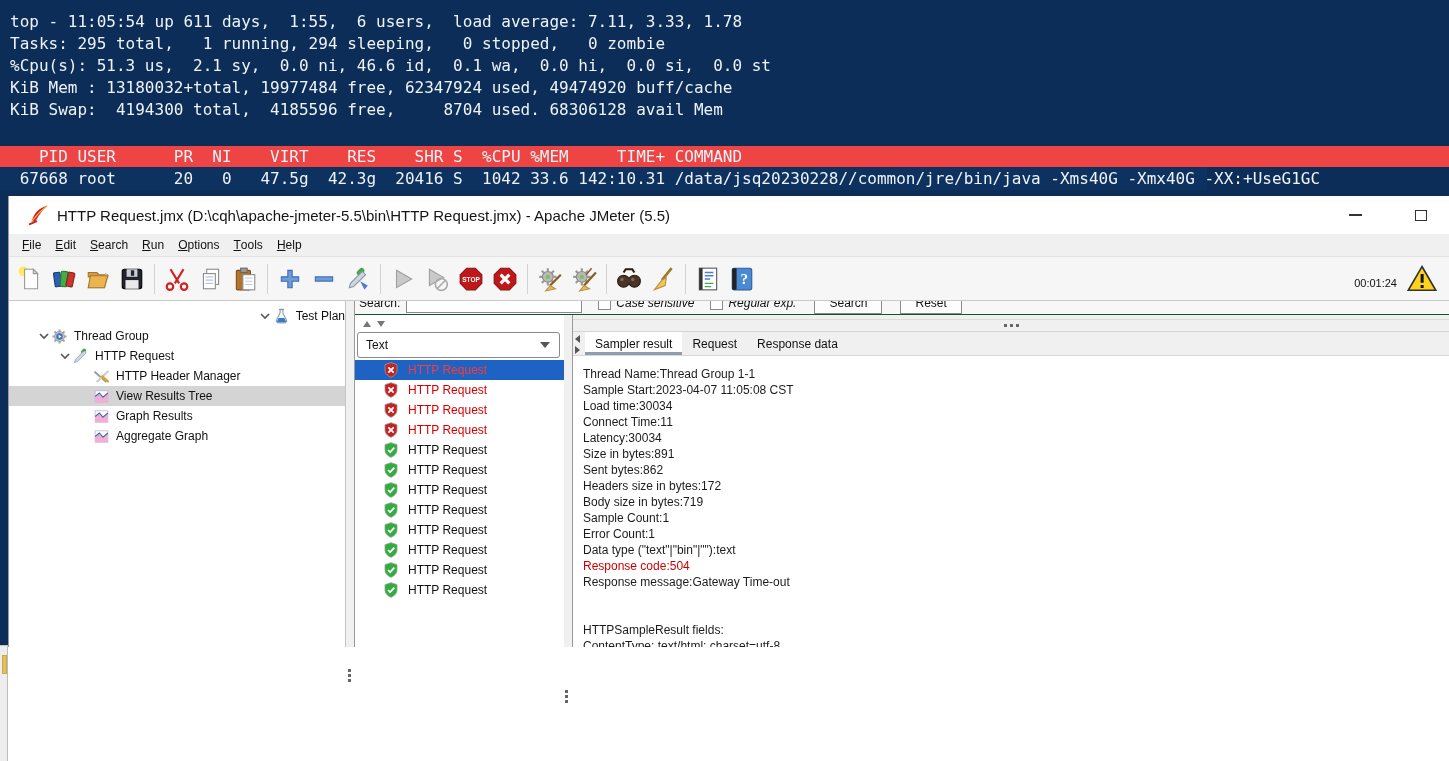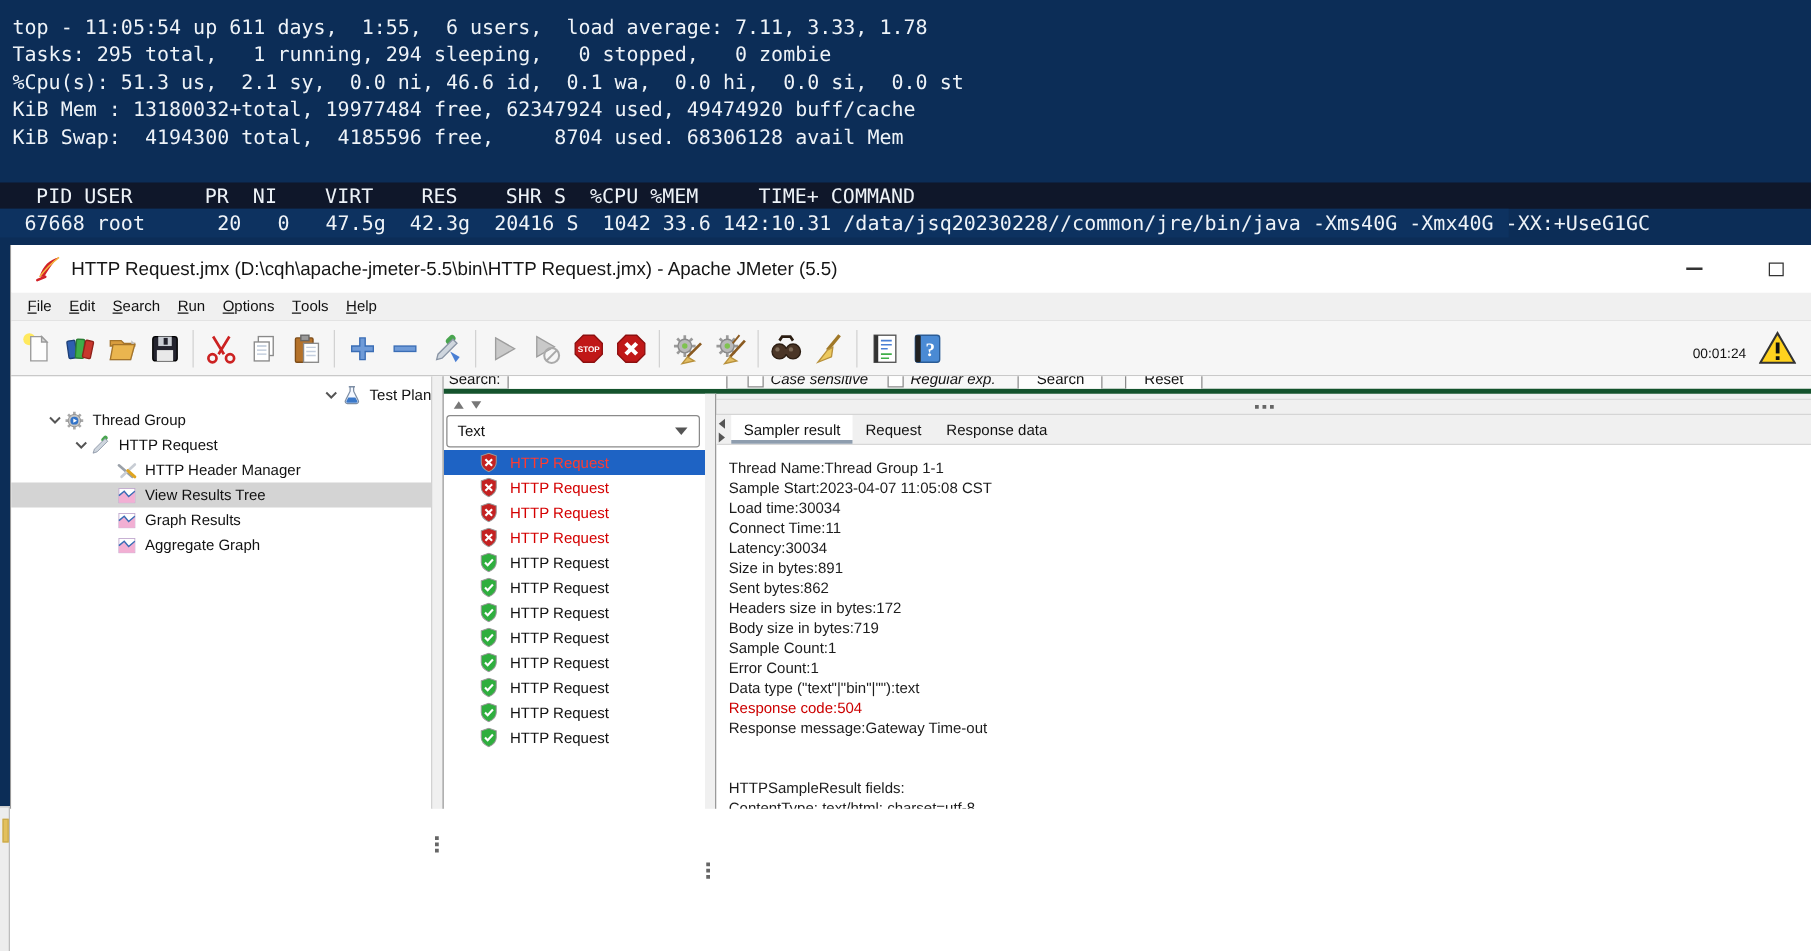--- a/index.html
+++ b/index.html
@@ -7,21 +7,21 @@
               font-family:"Liberation Sans", sans-serif; }
   #screen { position:relative; width:1449px; height:761px; background:#fff; }
 
   
   #terminal { position:absolute; left:0; top:0; width:1449px; height:196px;
               background:#0c2d57; color:#eef3f8;
               font-family:"DejaVu Sans Mono", monospace; font-size:16px; }
   #terminal .tlines { padding:11px 0 0 10px; }
   #terminal .tline { white-space:pre; line-height:22px; }
   #terminal .proc-header { position:absolute; left:0; top:146px; width:1449px; height:21px;
-              background:#0f172a; white-space:pre; line-height:21px; }
+              background:#ef4444; white-space:pre; line-height:21px; padding-left:10px; }
   #terminal .proc-row { position:absolute; left:0; top:167px; width:1207px; height:23px;
               background:#0d3260; white-space:pre; line-height:23px; padding-left:10px; }
 
   
   #left-strip  { position:absolute; left:0; top:196px; width:8px; height:449px; background:#0c2d57; }
   #left-strip2 { position:absolute; left:0; top:645px; width:8px; height:116px; background:#ededed;
                  border-top:1px solid #c6c6c6; border-right:1px solid #bdbdbd; }
   #left-strip2 .accent { position:absolute; left:2px; top:9px; width:5px; height:19px;
                  background:#e3c05c; border:1px solid #c9a94b; }
 
@@ -72,21 +72,21 @@
   .v-splitter { width:9px; background:#f0f0f0; border-right:1px solid #9a9a9a;
                 position:relative; }
   .v-dots { position:absolute; left:2px; display:flex; flex-direction:column; gap:2px; }
   .v-dots i { width:3px; height:3px; background:#666; }
 
   
   #vrt { flex:1; display:flex; flex-direction:column; min-width:0; }
 
   
   #search-strip { height:14px; background:#f7f7f7; overflow:hidden; position:relative;
-                  border-bottom:4px solid #14532d; }
+                  border-bottom:1px solid #14532d; }
   #search-strip .inner { position:absolute; top:-10px; left:4px; height:24px;
                          display:flex; align-items:center; font-size:12px; color:#111; }
   #search-input { width:176px; height:20px; border:1px solid #8a8a8a; background:#fff;
                   margin-left:6px; font-size:12px; padding:0 4px; }
   .cb { width:13px; height:13px; border:1px solid #8a8a8a; background:#fff; display:inline-block; }
   .cb-label { margin:0 0 0 5px;font-style:italic; }
   .mini-btn { height:21px; border:1px solid #8a8a8a; background:#fdfdfd; font-size:12px;
               padding:0 14px; margin-left:18px; display:flex; align-items:center; }
 
   #vrt-body { flex:1; display:flex; min-height:0; }

